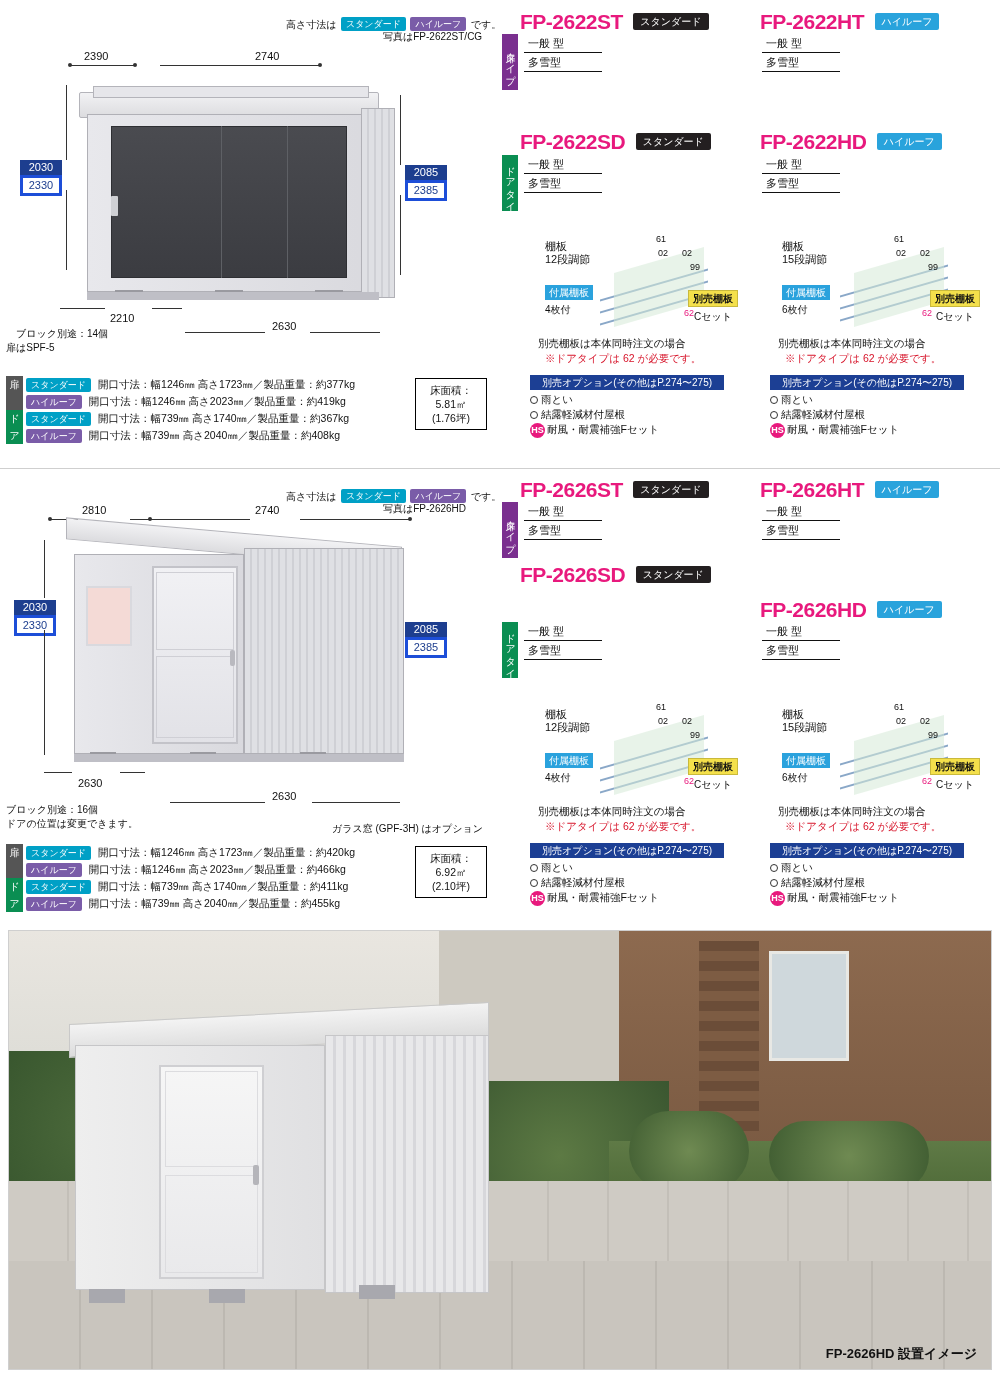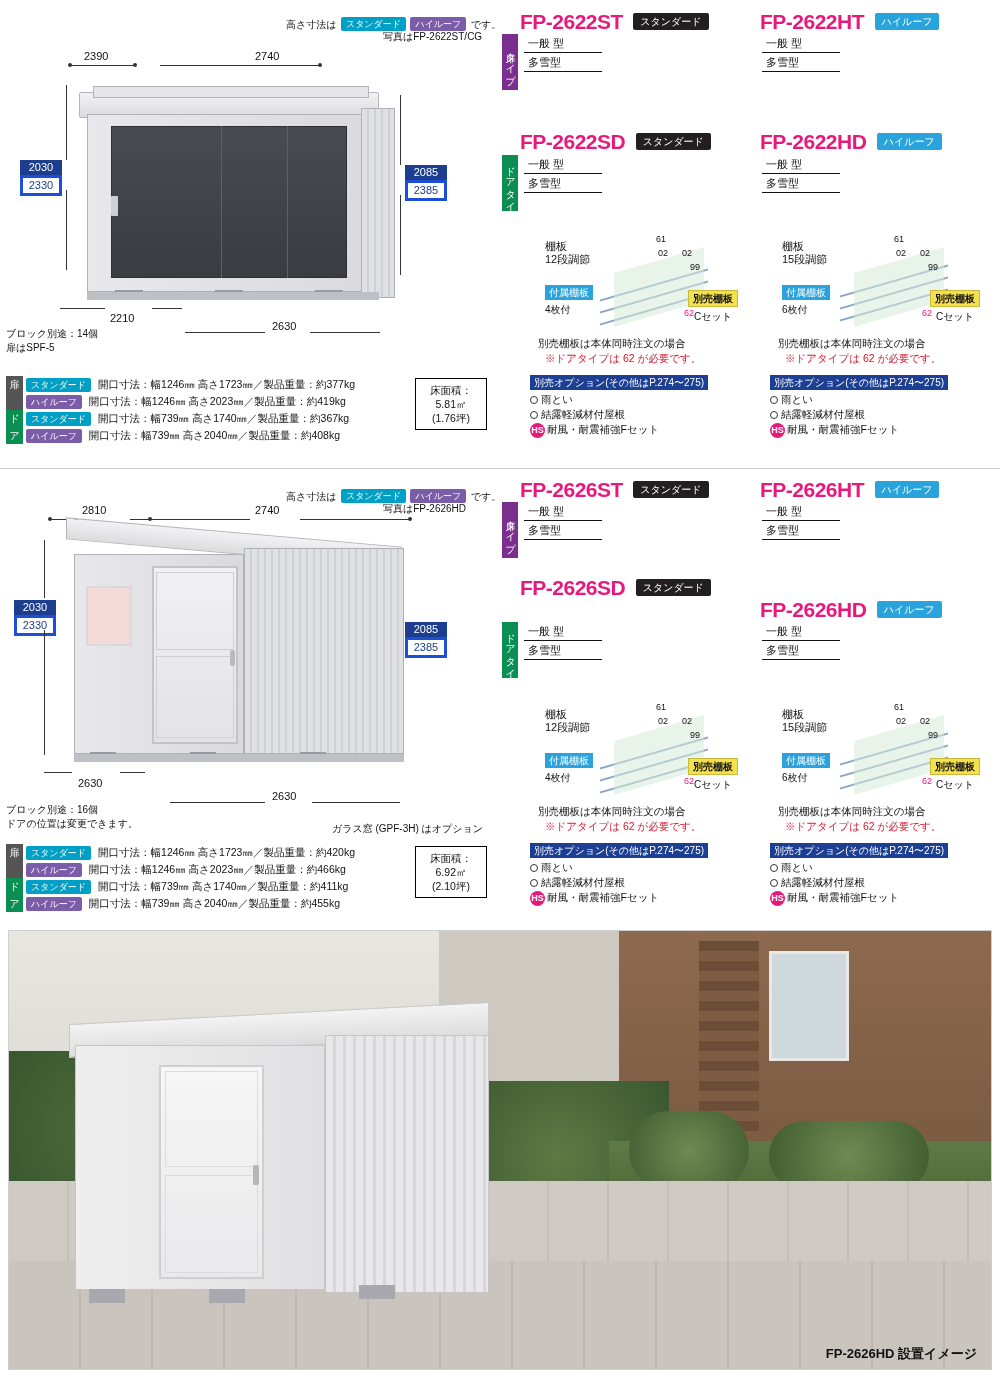--- a/index.html
+++ b/index.html
@@ -137,21 +137,21 @@
   .type-cell {
     border-bottom: 1px solid #111;
     font-size: 11px;
     padding: 2px 2px 1px 4px;
     width: 78px;
   }
   .opt-head {
     background: #1c3f94;
     color: #fff;
     font-size: 10px;
-    padding: 1px 4px;
+    padding: 1px 12px;
     display: inline-block;
     line-height: 13px;
   }
   .opt-item { font-size: 10.5px; line-height: 15px; white-space: nowrap; }
   .radio {
     display: inline-block;
     width: 8px; height: 8px;
     border: 1px solid #333;
     border-radius: 50%;
     margin-right: 3px;
@@ -249,21 +249,21 @@
       <div class="abs" style="left:146px; top:58px; width:1px; height:152px; background:#5e6065;"></div>
       <div class="abs" style="left:212px; top:58px; width:1px; height:152px; background:#5e6065;"></div>
       <div class="abs" style="left:36px; top:128px; width:7px; height:20px; background:#cfd0d4; border-radius:1px;"></div>
       <div class="leg" style="left:40px; top:222px; width:28px; height:10px;"></div>
       <div class="leg" style="left:140px; top:222px; width:28px; height:10px;"></div>
       <div class="leg" style="left:240px; top:222px; width:28px; height:10px;"></div>
       <div class="abs" style="left:12px; top:224px; width:292px; height:8px; background:#bfbfc6;"></div>
     </div>
   </div>
 
-  <div class="abs sm" style="left:6px; top:327px;">ブロック別途：14個</div>
+  <div class="abs sm" style="left:16px; top:327px;">ブロック別途：14個</div>
   <div class="abs sm" style="left:6px; top:341px;">扉はSPF-5</div>
 
   <div class="abs" style="left:6px; top:376px; width:400px;">
     <div class="spec-row">
       <div class="spec-side">扉</div>
       <span class="tag-std" style="margin:0 3px;">スタンダード</span>
       <span class="spec-txt">開口寸法：幅1246㎜ 高さ1723㎜／製品重量：約377kg</span>
     </div>
     <div class="spec-row">
       <div class="spec-side">&nbsp;</div>
@@ -491,21 +491,21 @@
   <div class="abs vtab purple" style="left:502px; top:502px; height:56px;">扉タイプ</div>
   <div class="abs" style="left:524px; top:502px;">
     <div class="type-cell">一般 型</div>
     <div class="type-cell">多雪型</div>
   </div>
   <div class="abs" style="left:762px; top:502px;">
     <div class="type-cell">一般 型</div>
     <div class="type-cell">多雪型</div>
   </div>
 
-  <div class="abs" style="left:520px; top:576px;">
+  <div class="abs" style="left:520px; top:563px;">
     <span class="model-title">FP-2626SD</span>
     <span class="tag-black" style="margin-left:6px; position:relative; top:-4px;">スタンダード</span>
   </div>
   <div class="abs" style="left:760px; top:598px;">
     <span class="model-title">FP-2626HD</span>
     <span class="tag-blue-lg" style="margin-left:6px; position:relative; top:-4px;">ハイルーフ</span>
   </div>
 
   <div class="abs vtab green" style="left:502px; top:622px; height:56px;">ドアタイプ</div>
   <div class="abs" style="left:524px; top:622px;">

